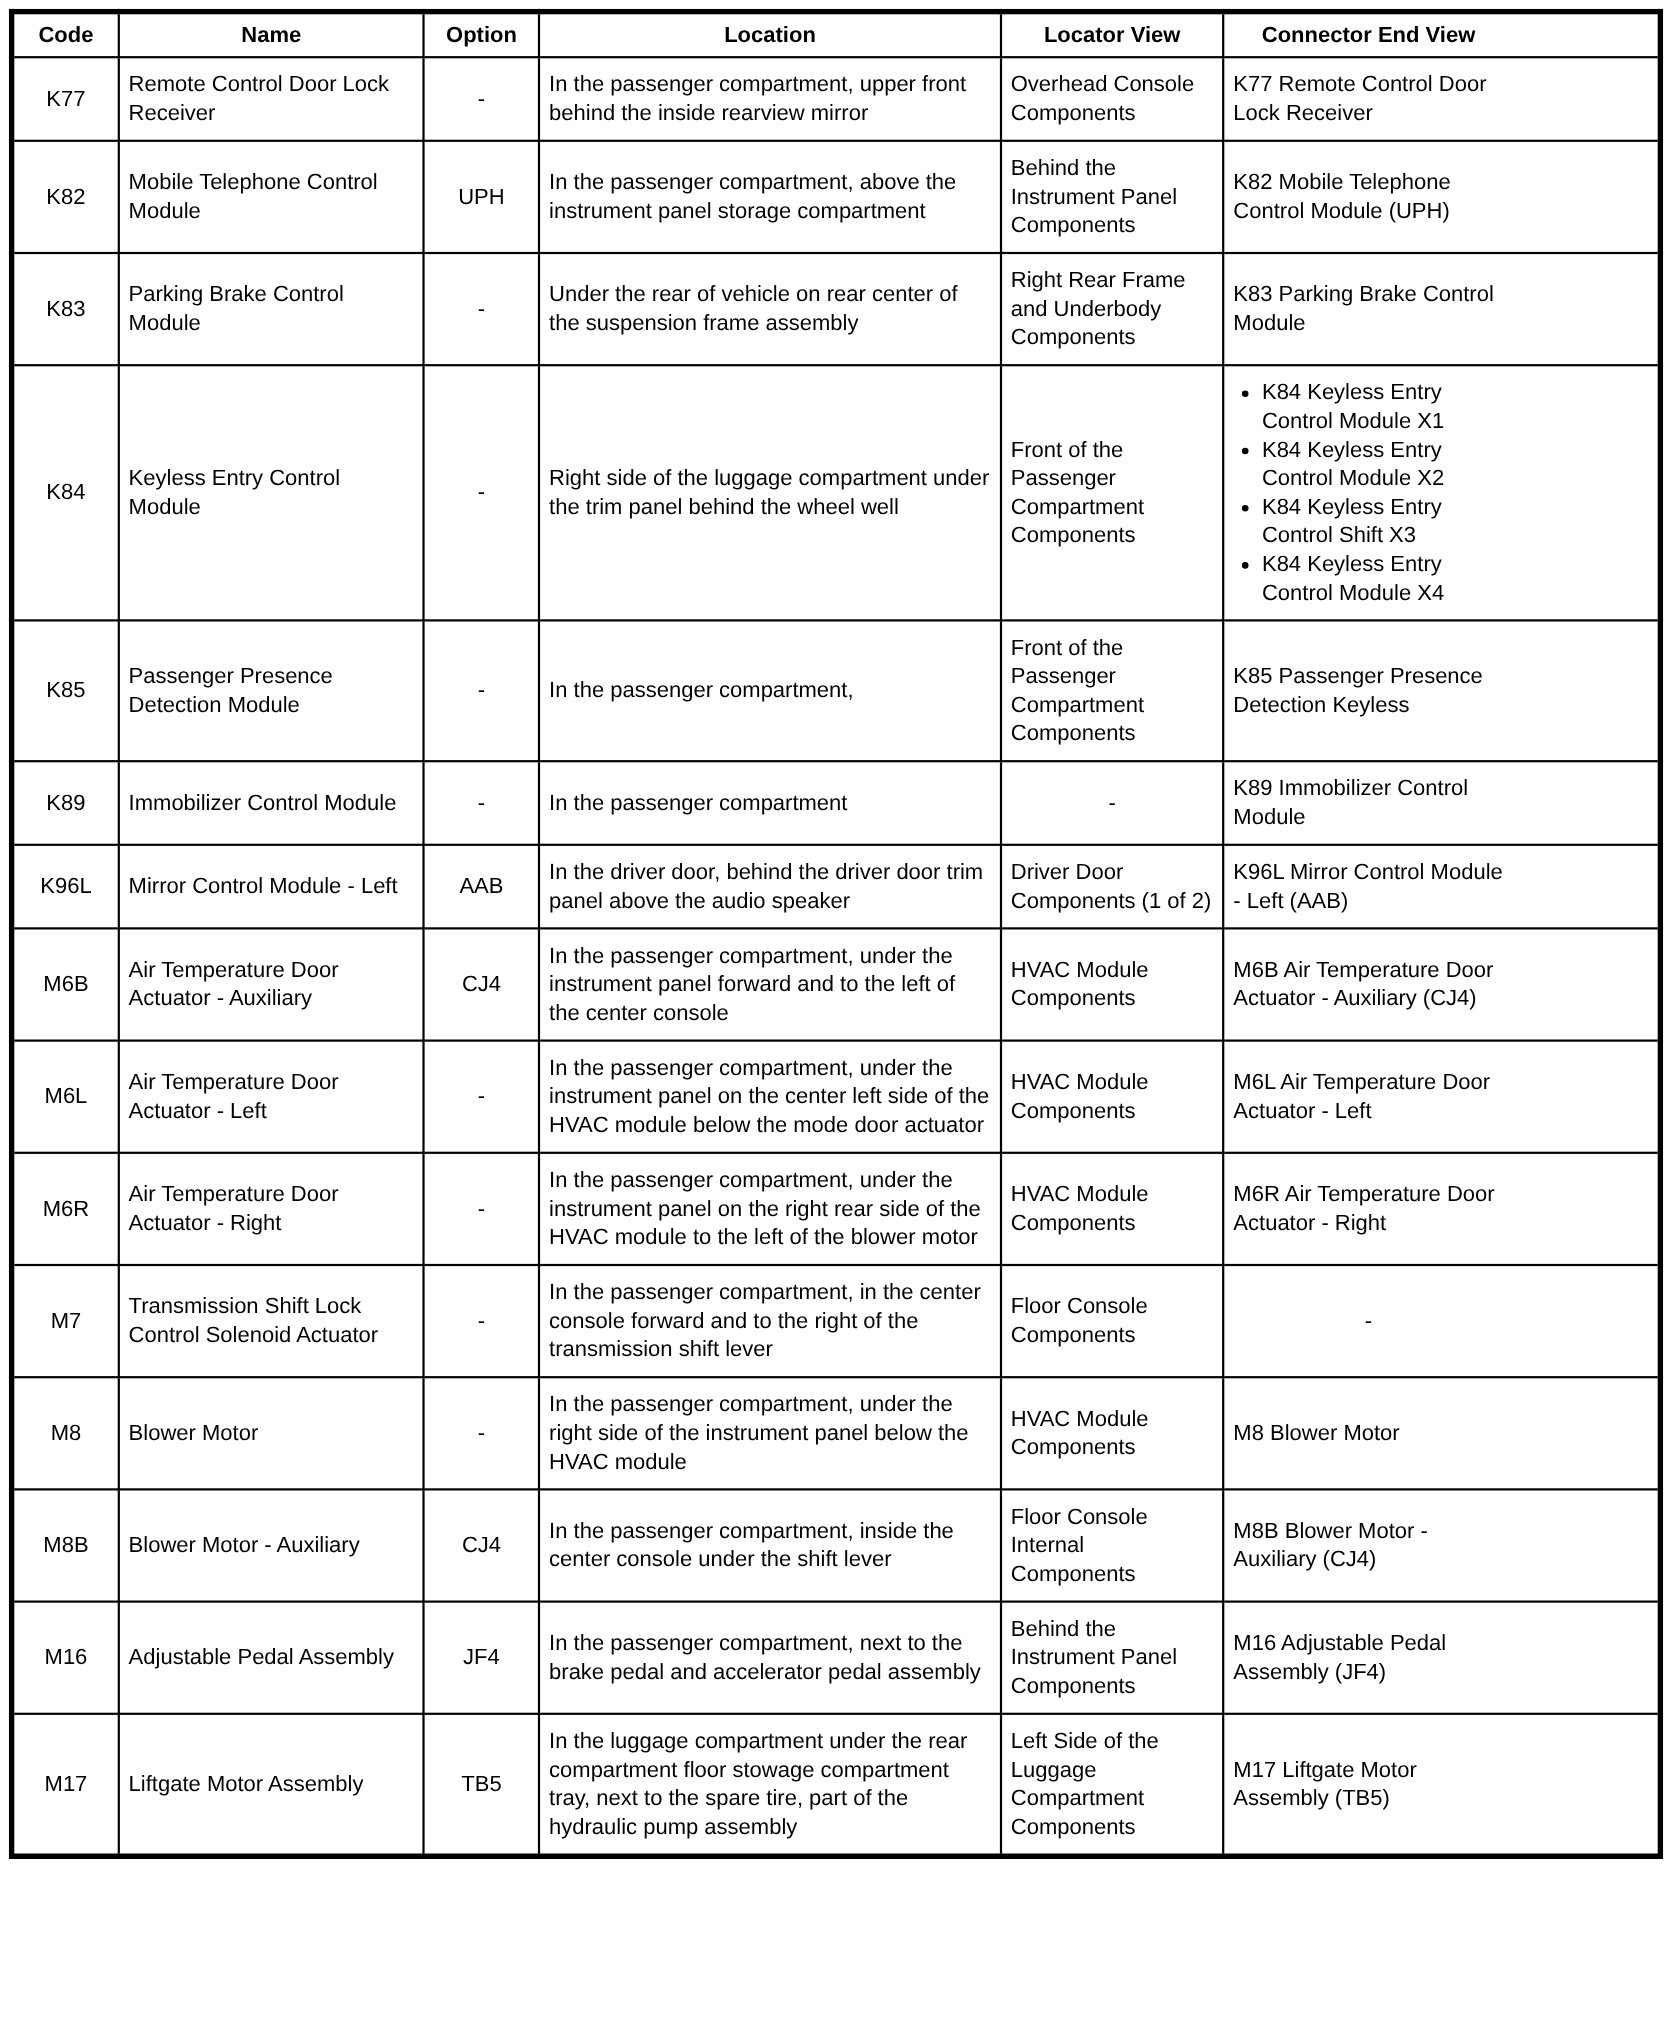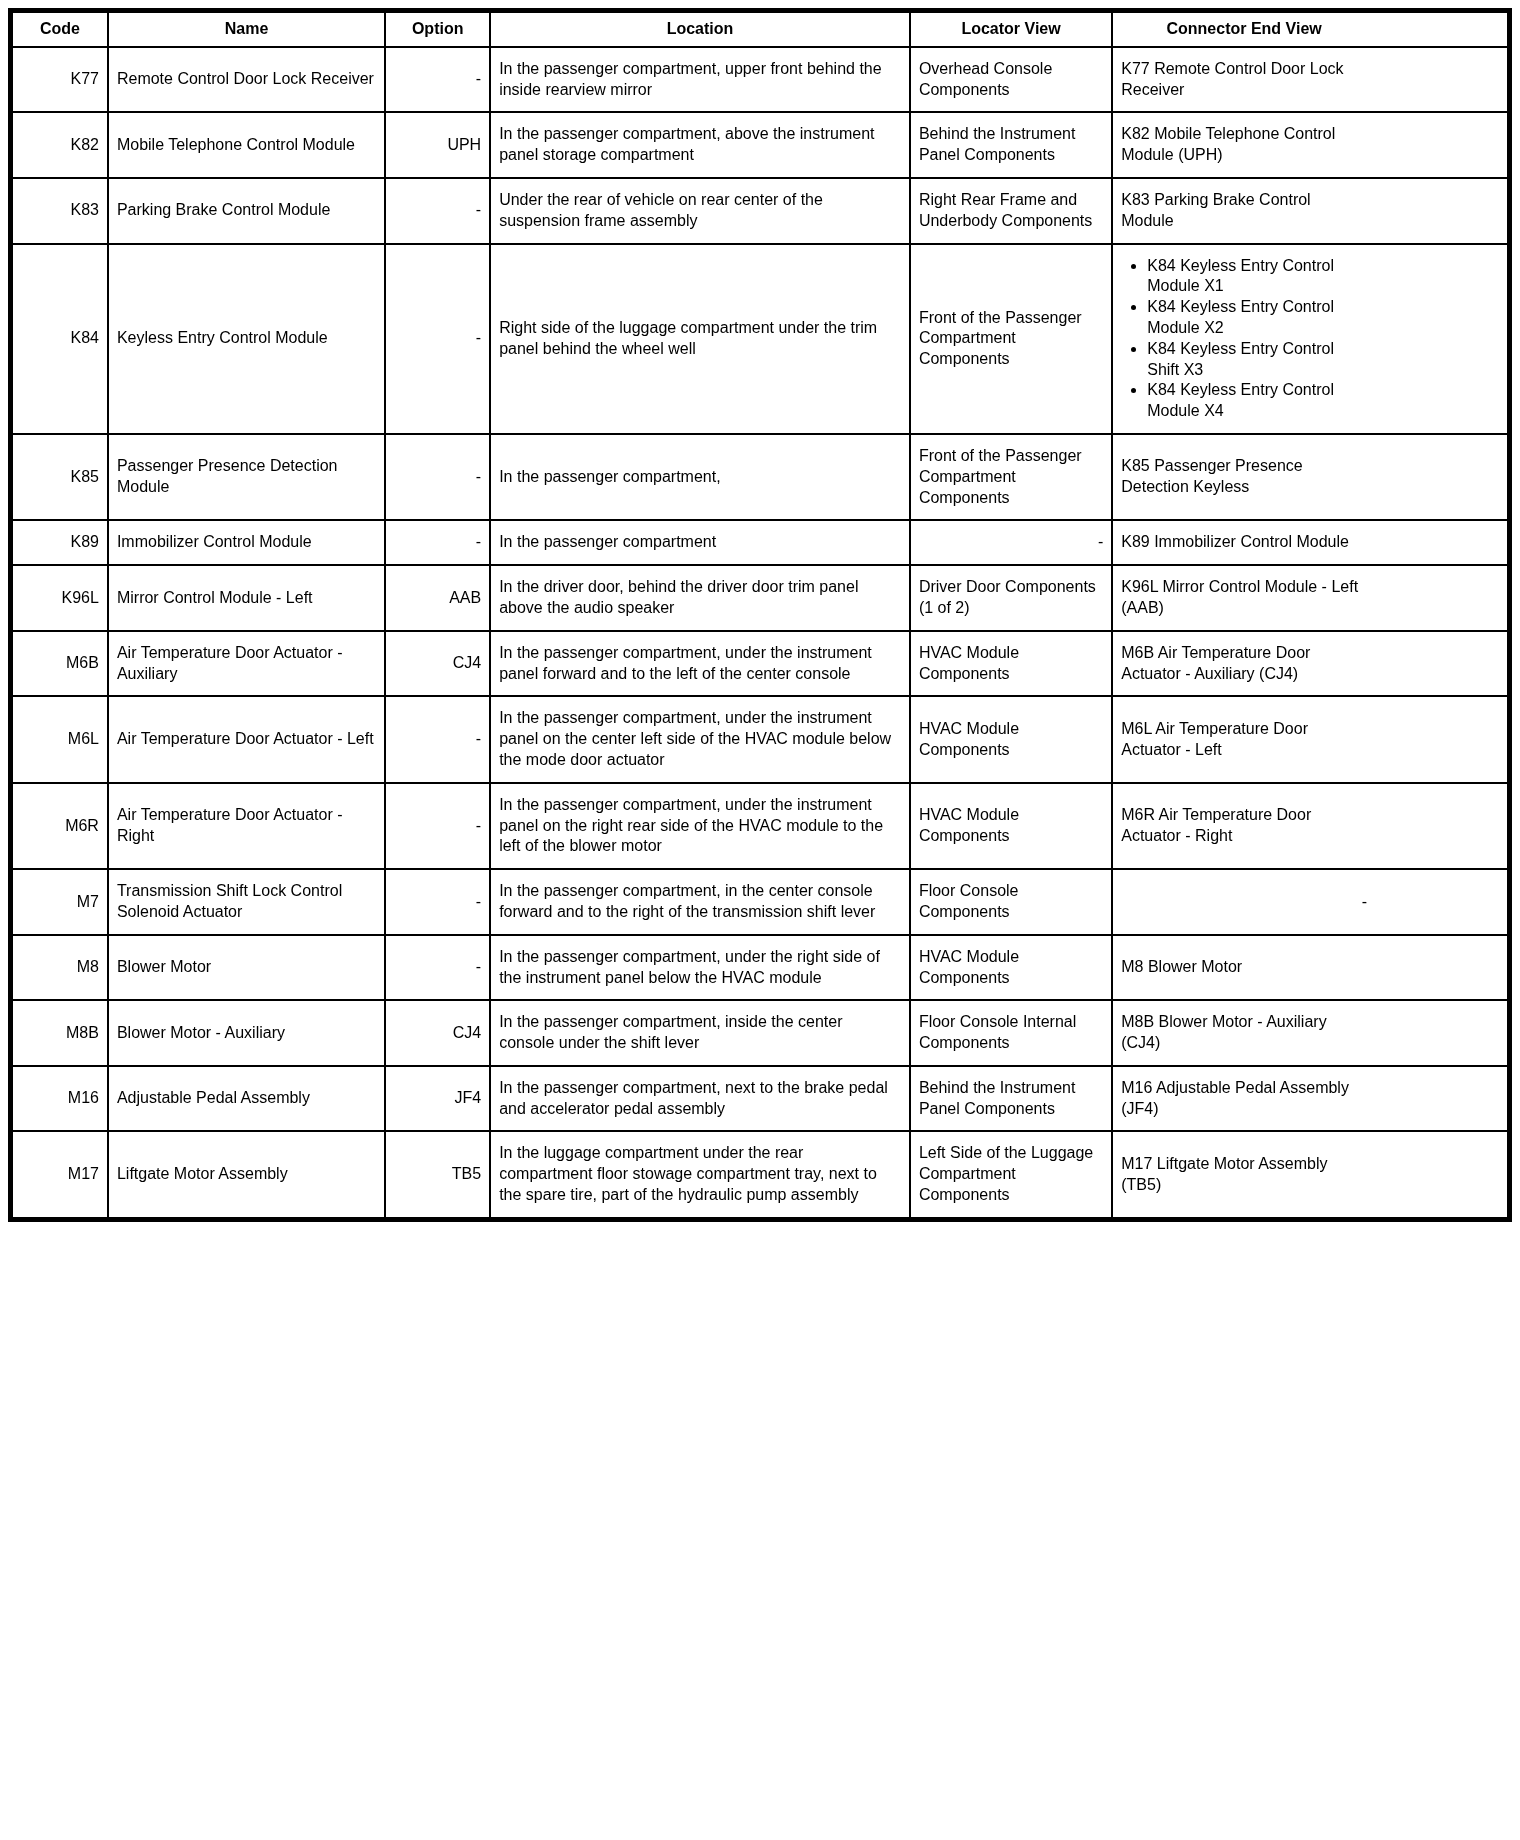--- a/index.html
+++ b/index.html
@@ -8,21 +8,21 @@
   body {
     margin: 8px;
     font-family: "Liberation Sans", sans-serif;
     color: #000000;
   }
   table[data-name="connector-locator-table"] {
     width: 100%;
     border-collapse: collapse;
     table-layout: fixed;
     border: 5px solid #000000;
-    font-size: 16px;
+    font-size: 20px;
   }
   th, td {
     border: 2px solid #000000;
     padding: 11px 8px;
     vertical-align: middle;
     line-height: 1.3;
     overflow-wrap: break-word;
   }
   th {
     text-align: center;
@@ -34,21 +34,21 @@
   .col-name      { width: 18.5%; }
   .col-option    { width: 7%;    }
   .col-location  { width: 28%;   }
   .col-locator   { width: 13.5%; }
   .col-connector { width: 26.5%; }
 
   
   td[data-name="cell-connector-end-view"] { padding-right: 140px; margin-left: 48px; }
   th.th-connector { padding-right: 140px; padding-left: 8px; margin-left: 32px; }
 
-  td.center { text-align: right; }
+  td.center { text-align: center; }
 
   ul.connector-list {
     margin: 0;
     padding-left: 26px;
     list-style: disc outside;
   }
   ul.connector-list li {
     margin: 0;
     padding: 0;
   }

